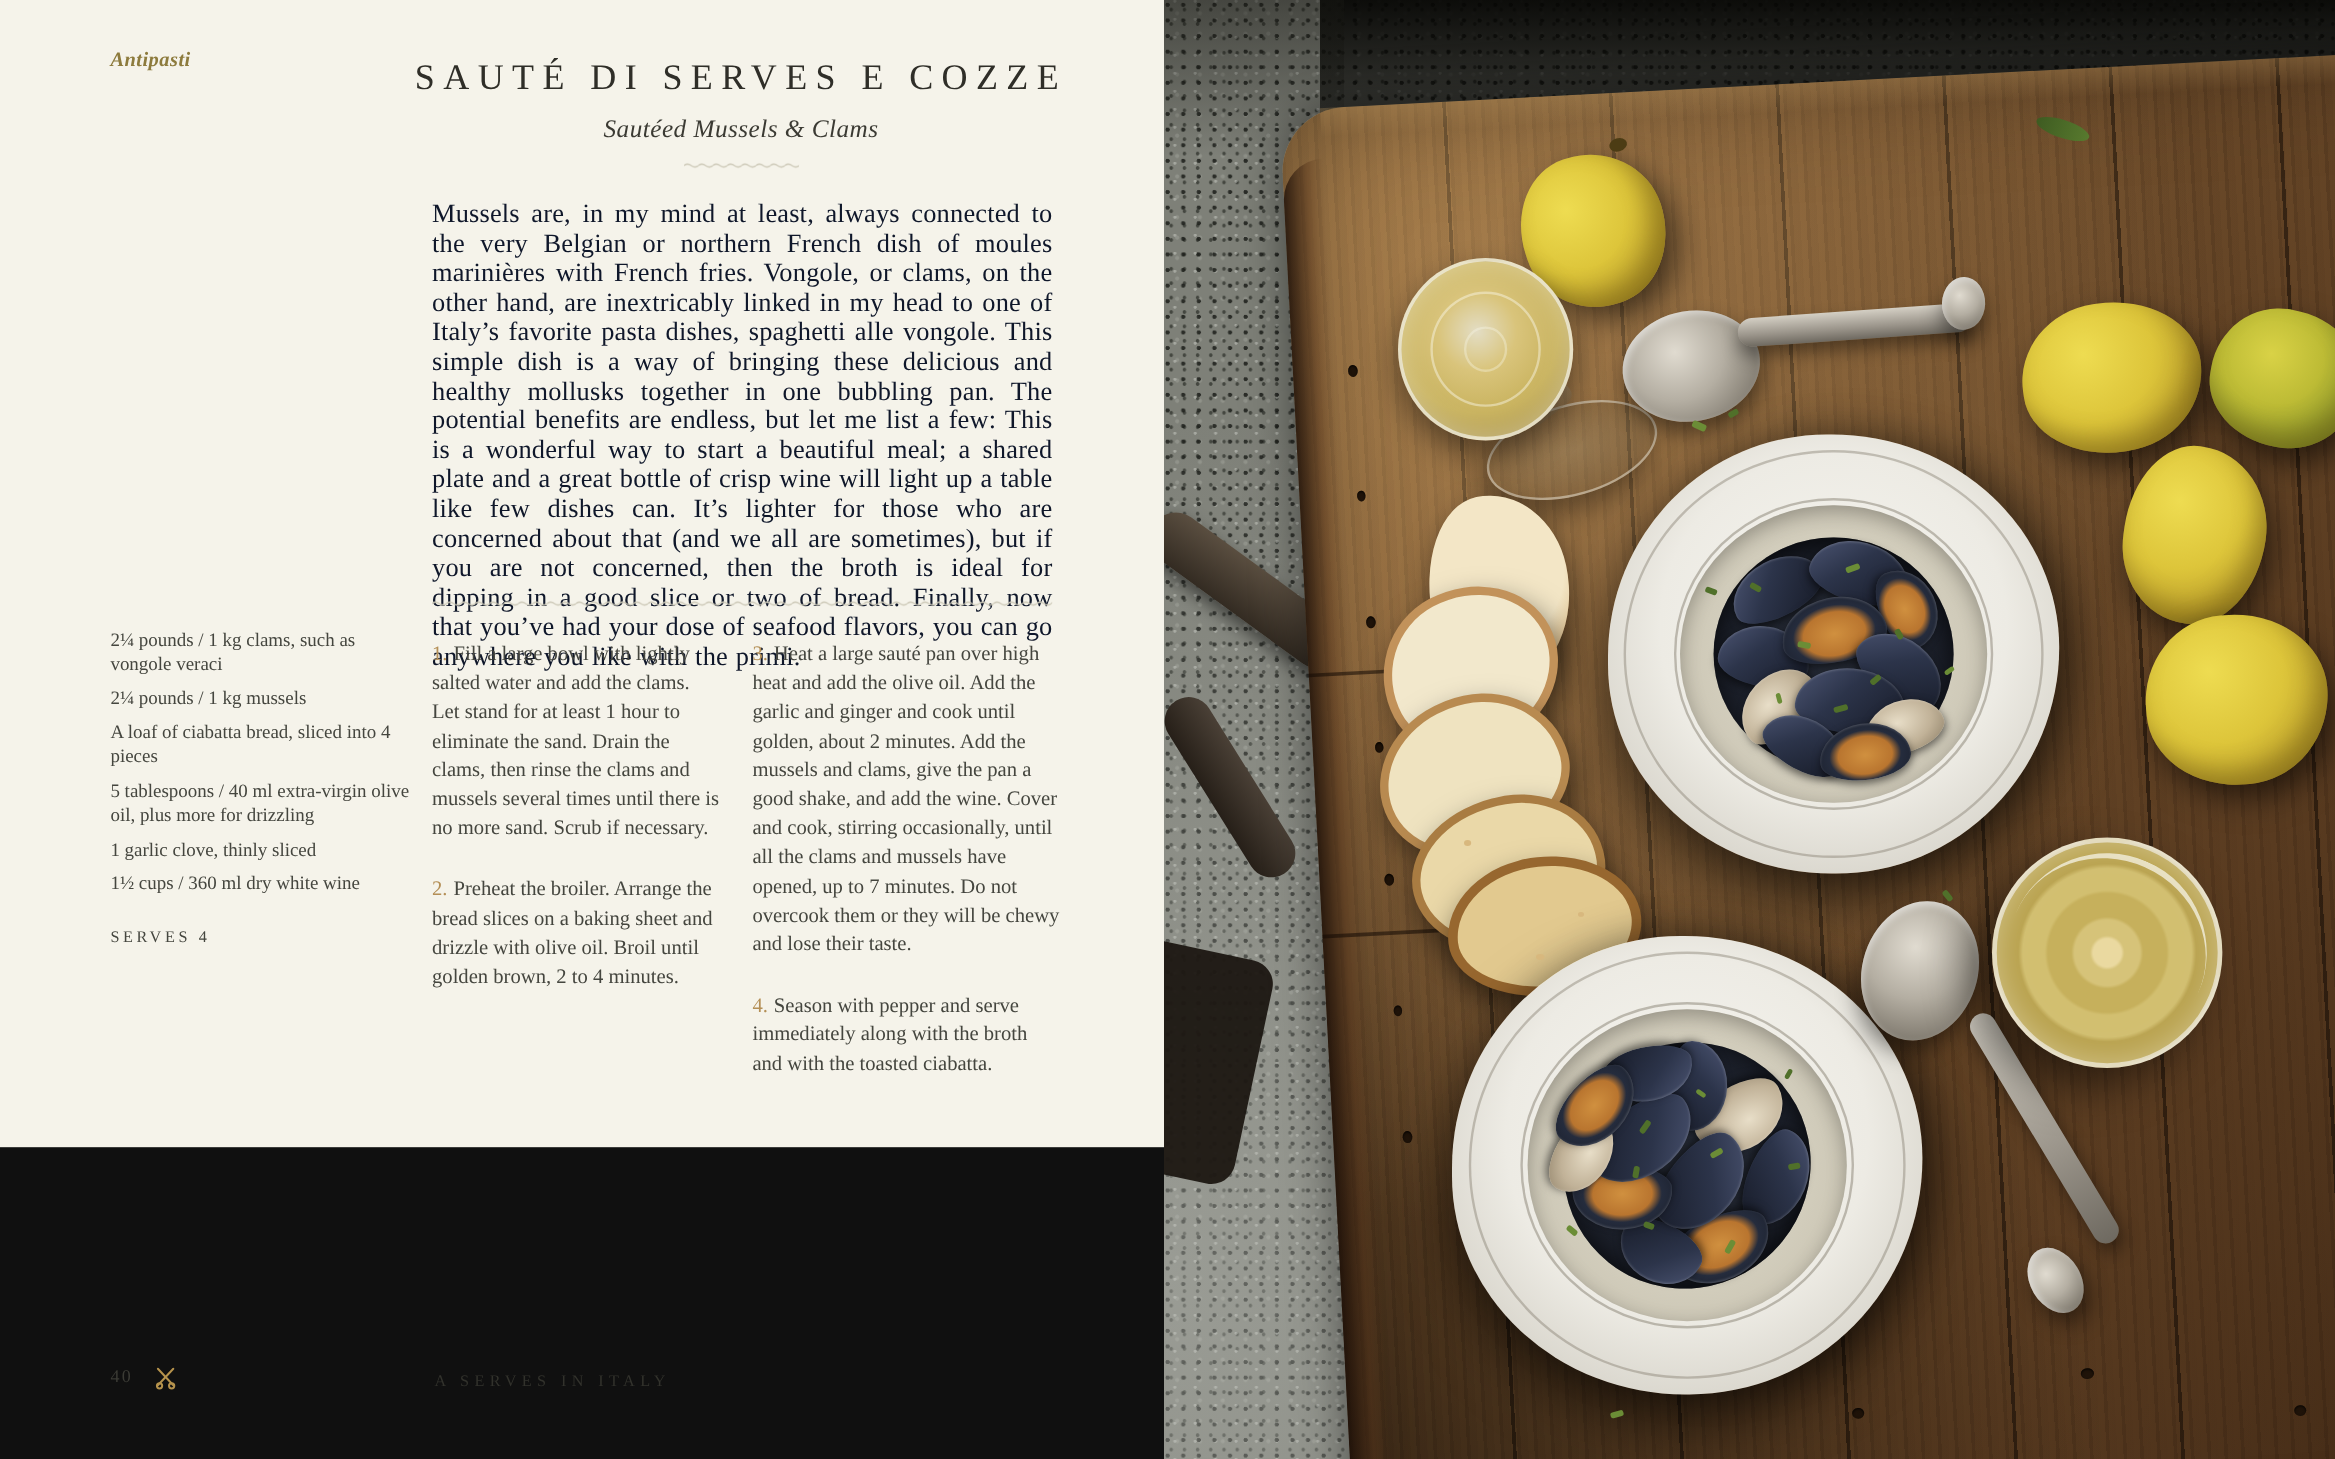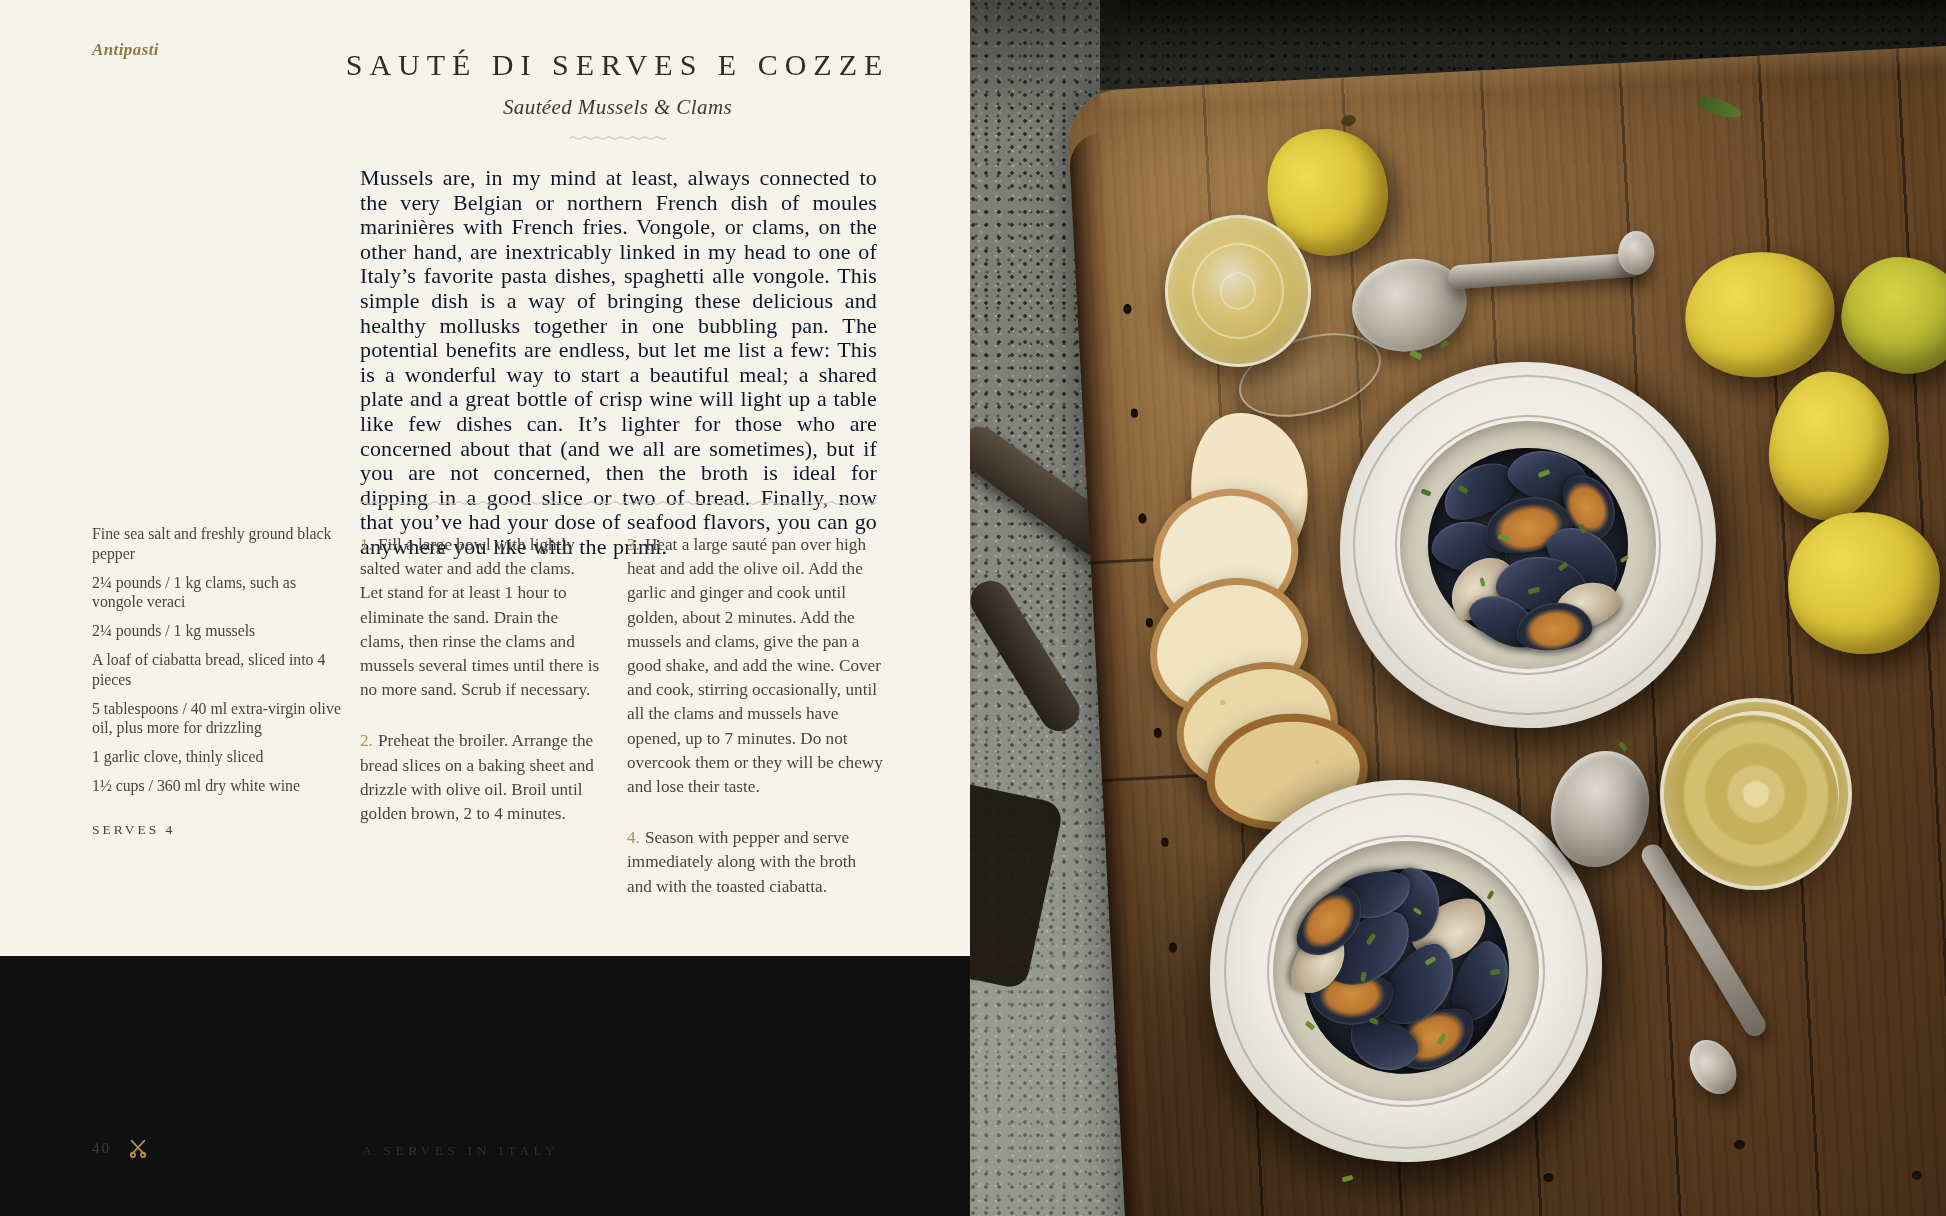--- a/index.html
+++ b/index.html
@@ -148,21 +148,20 @@
 
     <p class="intro">Mussels are, in my mind at least, always connected to the very Belgian or northern French dish of moules marinières with French fries. Vongole, or clams, on the other hand, are inextricably linked in my head to one of Italy’s favorite pasta dishes, spaghetti alle vongole. This simple dish is a way of bringing these delicious and healthy mollusks together in one bubbling pan. The potential benefits are endless, but let me list a few: This is a wonderful way to start a beautiful meal; a shared plate and a great bottle of crisp wine will light up a table like few dishes can. It’s lighter for those who are concerned about that (and we all are sometimes), but if you are not concerned, then the broth is ideal for dipping in a good slice or two of bread. Finally, now that you’ve had your dose of seafood flavors, you can go anywhere you like with the primi.</p>
 
     <svg class="rule" width="517" height="6">
       <rect width="517" height="6" fill="url(#wv)"></rect>
     </svg>
 
     <aside class="ingredients">
       <ul>
 
-          <li>Fine sea salt and freshly ground black pepper</li>
 
           <li>2¼ pounds / 1 kg clams, such as vongole veraci</li>
 
           <li>2¼ pounds / 1 kg mussels</li>
 
           <li>A loaf of ciabatta bread, sliced into 4 pieces</li>
 
           <li>5 tablespoons / 40 ml extra-virgin olive oil, plus more for drizzling</li>
 
           <li>1 garlic clove, thinly sliced</li>

